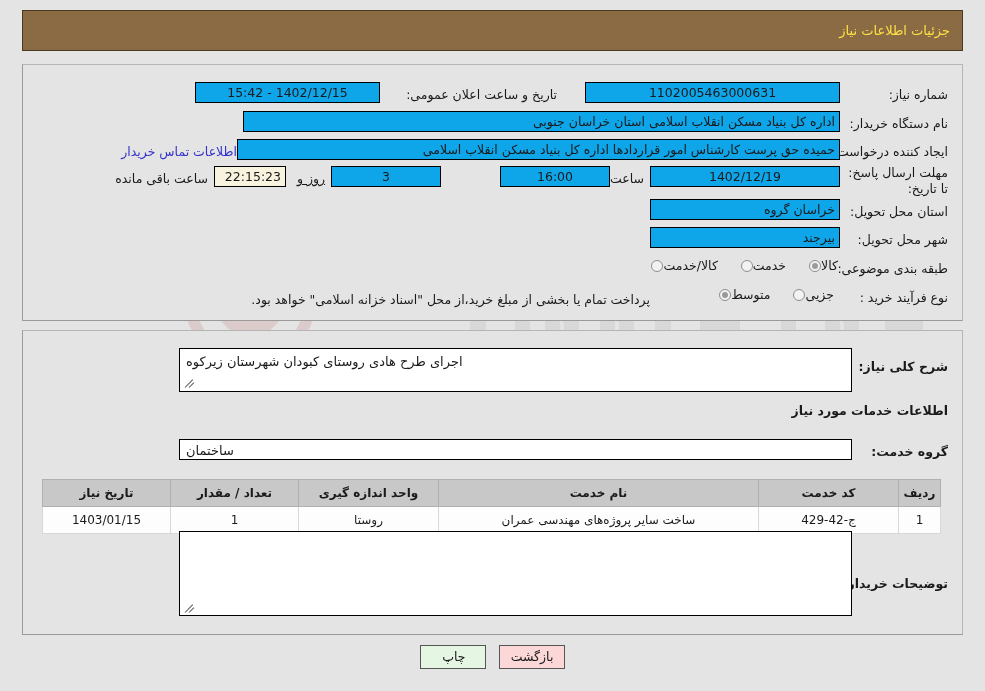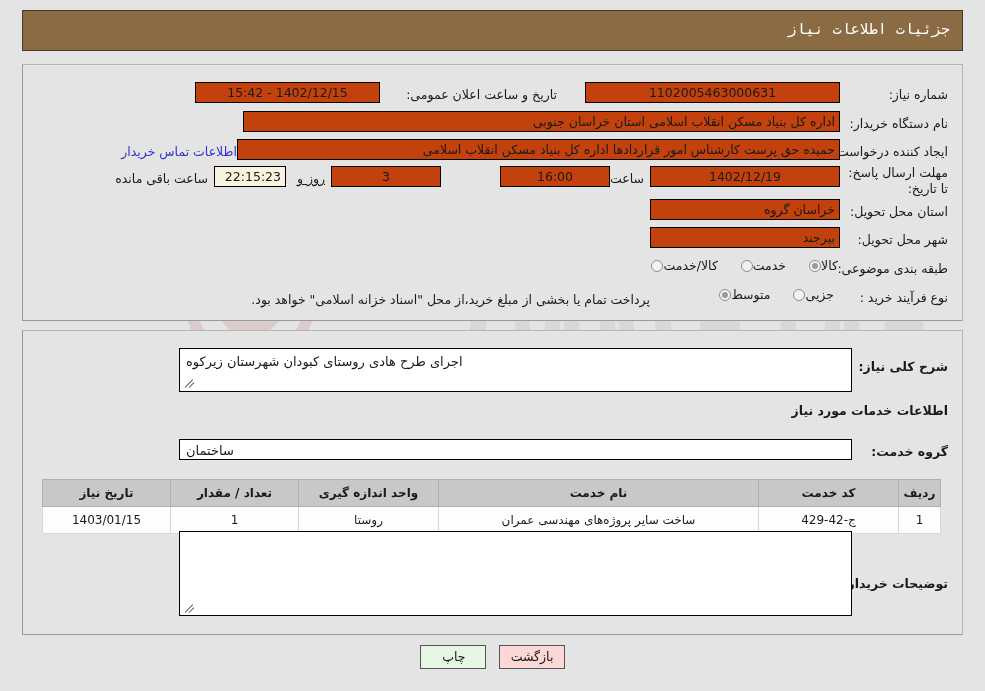--- a/index.html
+++ b/index.html
@@ -43,25 +43,24 @@
     height: 41px;
     background: #8b6b43;
     border: 1px solid #4a3a22;
     box-sizing: border-box;
     z-index: 3;
   }
   .header-title {
     position: absolute;
     right: 12px;
     top: 12px;
-    color: #ffffff;
-    font-size: 15px;
+    color: #fde047;
+    font-size: 13px;
     line-height: 16px;
     white-space: nowrap;
-    font-family: Liberation Mono, monospace;
   }
 
   
   .panel {
     position: absolute;
     left: 22px;
     box-sizing: border-box;
     background: #e4e4e4;
     border: 1px solid #9a9a9a;
     border-top-color: #b5b5b5;
@@ -77,21 +76,21 @@
     color: #1a1a1a;
     line-height: 15px;
     white-space: nowrap;
     text-align: right;
   }
   .label-bold { font-weight: bold; }
 
   .field {
     position: absolute;
     box-sizing: border-box;
-    background: #c2410c;
+    background: #0ea5e9;
     border: 1px solid #000000;
     font-size: 12.5px;
     color: #1a1a1a;
     line-height: 19px;
     height: 21px;
     padding: 0 4px;
     overflow: hidden;
     white-space: nowrap;
     text-align: center;
   }

